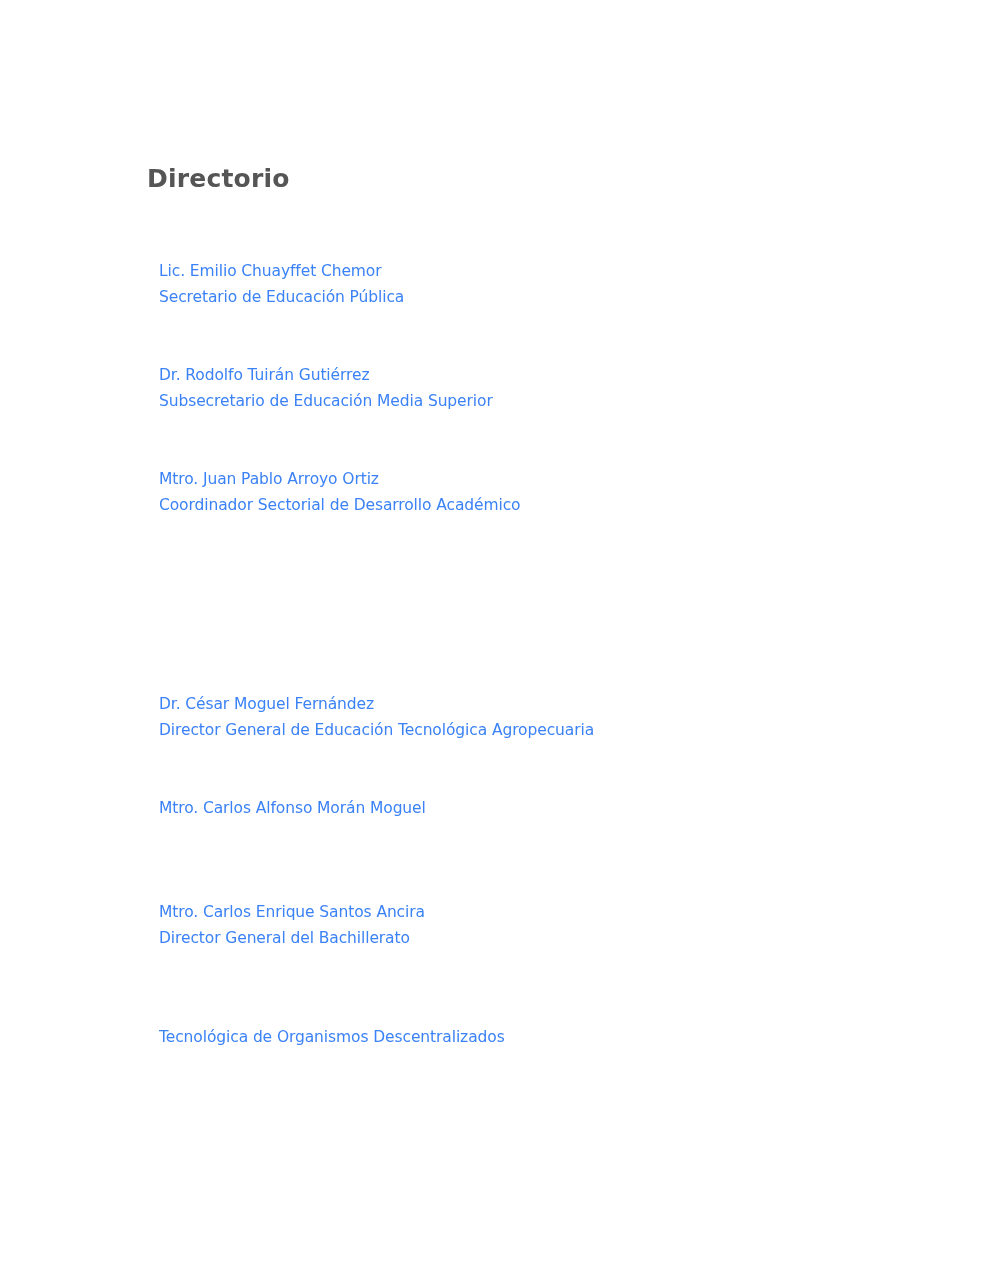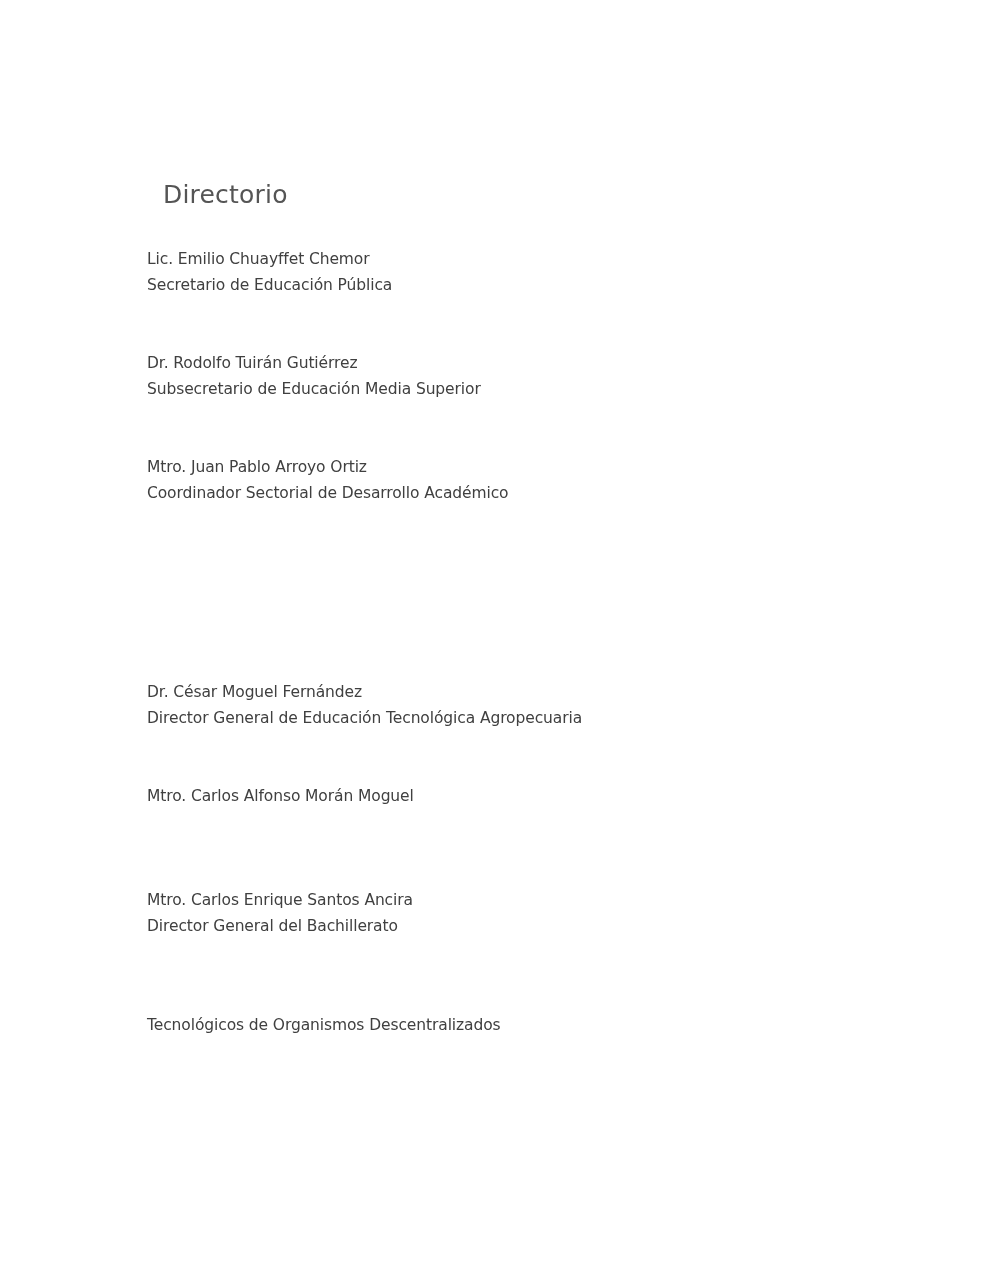--- a/index.html
+++ b/index.html
@@ -11,31 +11,31 @@
       width: 990px;
       height: 1280px;
       position: relative;
       overflow: hidden;
       font-family: "DejaVu Sans", "Liberation Sans", sans-serif;
     }
     .page-title {
       position: absolute;
       left: 147px;
       top: 164px;
-      margin: 16px;
+      margin: 0;
       font-size: 25px;
-      font-weight: normal;
+      font-weight: bold;
       color: #555555;
       letter-spacing: 0.2px;
     }
     .entry {
       position: absolute;
       left: 147px;
-      margin: 0;
-      color: #404040;
+      margin: 12px;
+      color: #3b82f6;
       font-size: 15.5px;
       line-height: 26px;
       letter-spacing: -0.1px;
     }
     .entry .line {
       display: block;
       white-space: nowrap;
     }
   </style>
 </head>
@@ -69,14 +69,14 @@
 <div class="entry" style="top:783px;">
   <span class="line">Mtro. Carlos Alfonso Morán Moguel</span>
 </div>
 
 <div class="entry" style="top:887px;">
   <span class="line">Mtro. Carlos Enrique Santos Ancira</span>
   <span class="line">Director General del Bachillerato</span>
 </div>
 
 <div class="entry" style="top:1012px;">
-  <span class="line">Tecnológicos de Organismos Descentralizados</span>
+  <span class="line">Tecnológica de Organismos Descentralizados</span>
 </div>
 
 </body></html>

